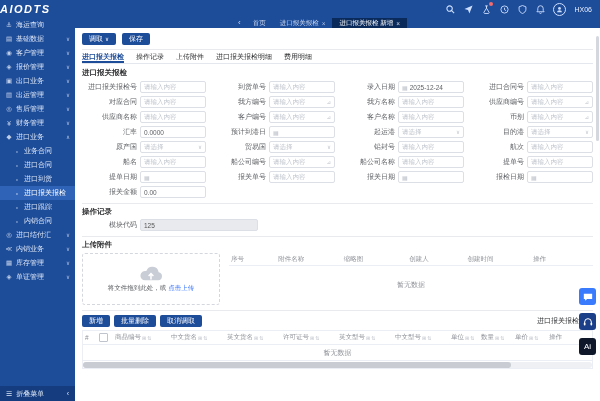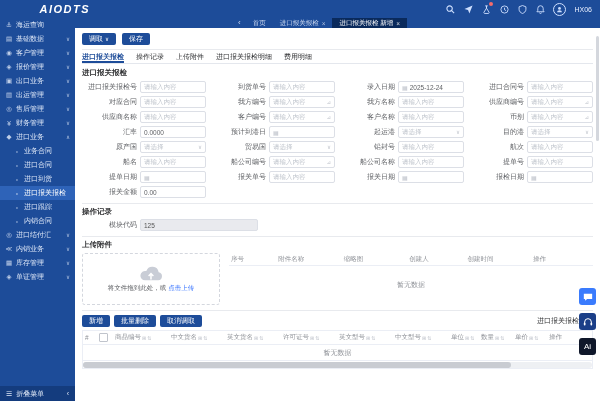--- a/index.html
+++ b/index.html
@@ -1,20 +1,20 @@
 <!DOCTYPE html>
 <html><head>
 <meta charset="utf-8">
 <style>
   html,body{margin:0;padding:0;background:#fff;}
   .app{position:relative;width:600px;height:401px;overflow:hidden;background:#fff;
        font-family:"Liberation Sans","DejaVu Sans",sans-serif;font-size:8px;color:#303133;}
   
   .topbar{position:absolute;top:0;left:0;width:600px;height:18px;background:#1d4c99;display:flex;align-items:center;z-index:5;}
-  .logo{width:75px;text-align:right;color:#fff;font-weight:bold;font-style:italic;font-size:11px;letter-spacing:1.5px;margin-left:15px;}
+  .logo{width:75px;text-align:left;color:#fff;font-weight:bold;font-style:italic;font-size:11px;letter-spacing:1.5px;}
   .topbar-right{margin-left:auto;display:flex;align-items:center;gap:8px;padding-right:8px;}
   .tb-icon{position:relative;width:10px;height:10px;display:flex;align-items:center;justify-content:center;cursor:pointer;}
   .tb-icon svg{display:block;}
   .badge-dot{position:absolute;top:-2px;right:-2px;width:4px;height:4px;border-radius:50%;background:#f56c6c;}
   .avatar{width:11px;height:11px;border:1px solid #cfe0ff;border-radius:50%;display:flex;align-items:center;justify-content:center;}
   .username{color:#e8efff;font-size:7px;}
   
   .tabstrip{position:absolute;top:18px;left:75px;right:0;height:10px;background:#1d4c99;display:flex;align-items:stretch;z-index:4;}
   .strip-back{color:#cdd9f0;font-size:8px;line-height:10px;padding:0 5px;margin-left:158px;cursor:pointer;}
   .wtab{display:flex;align-items:center;gap:3px;padding:0 7px;font-size:6.5px;color:#cdd9f0;cursor:pointer;white-space:nowrap;}

